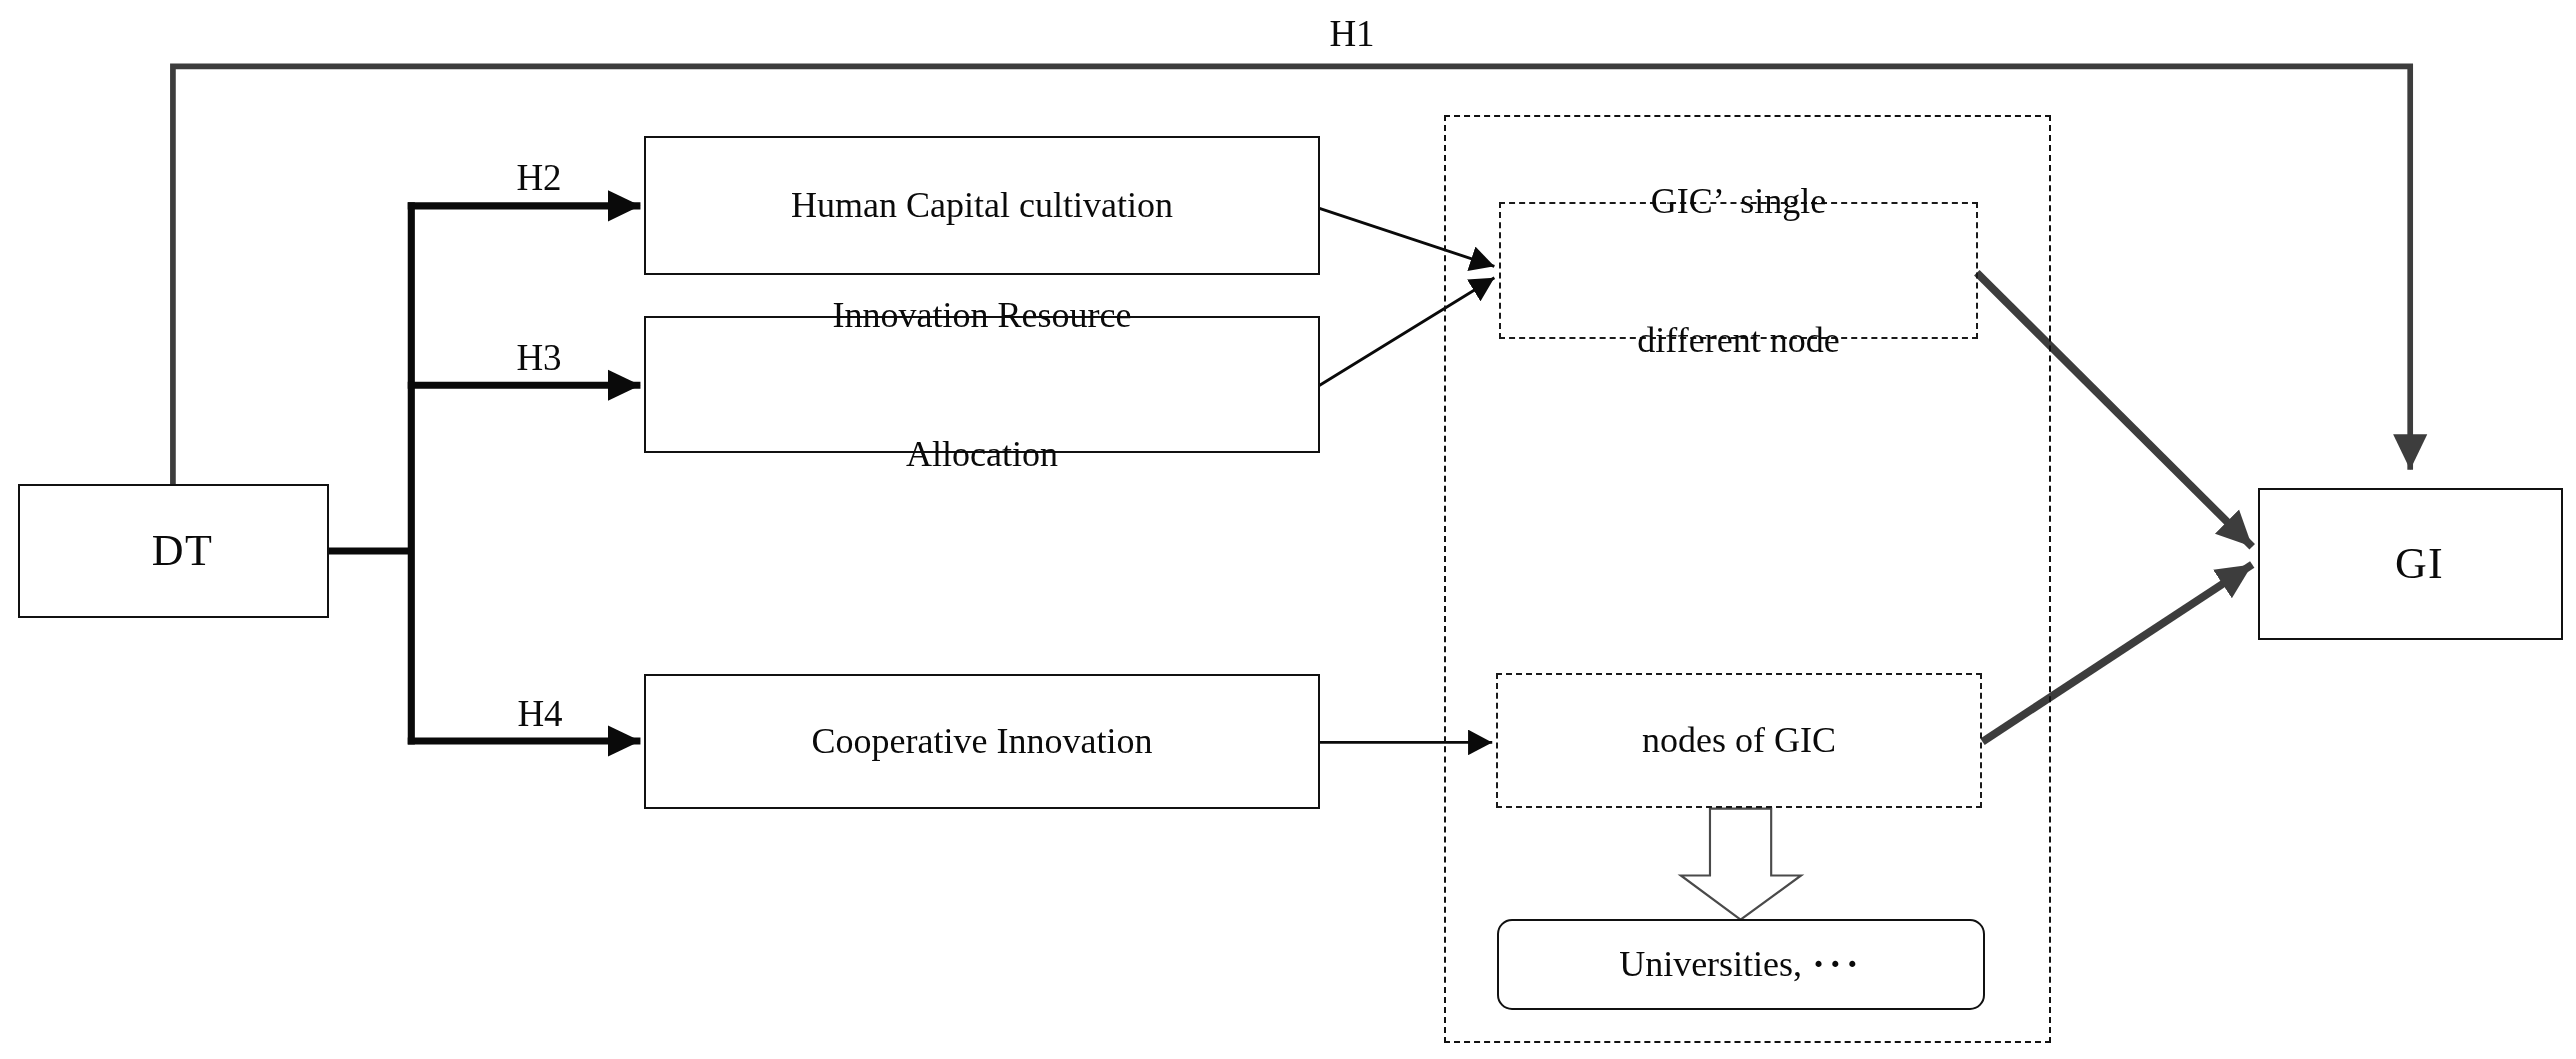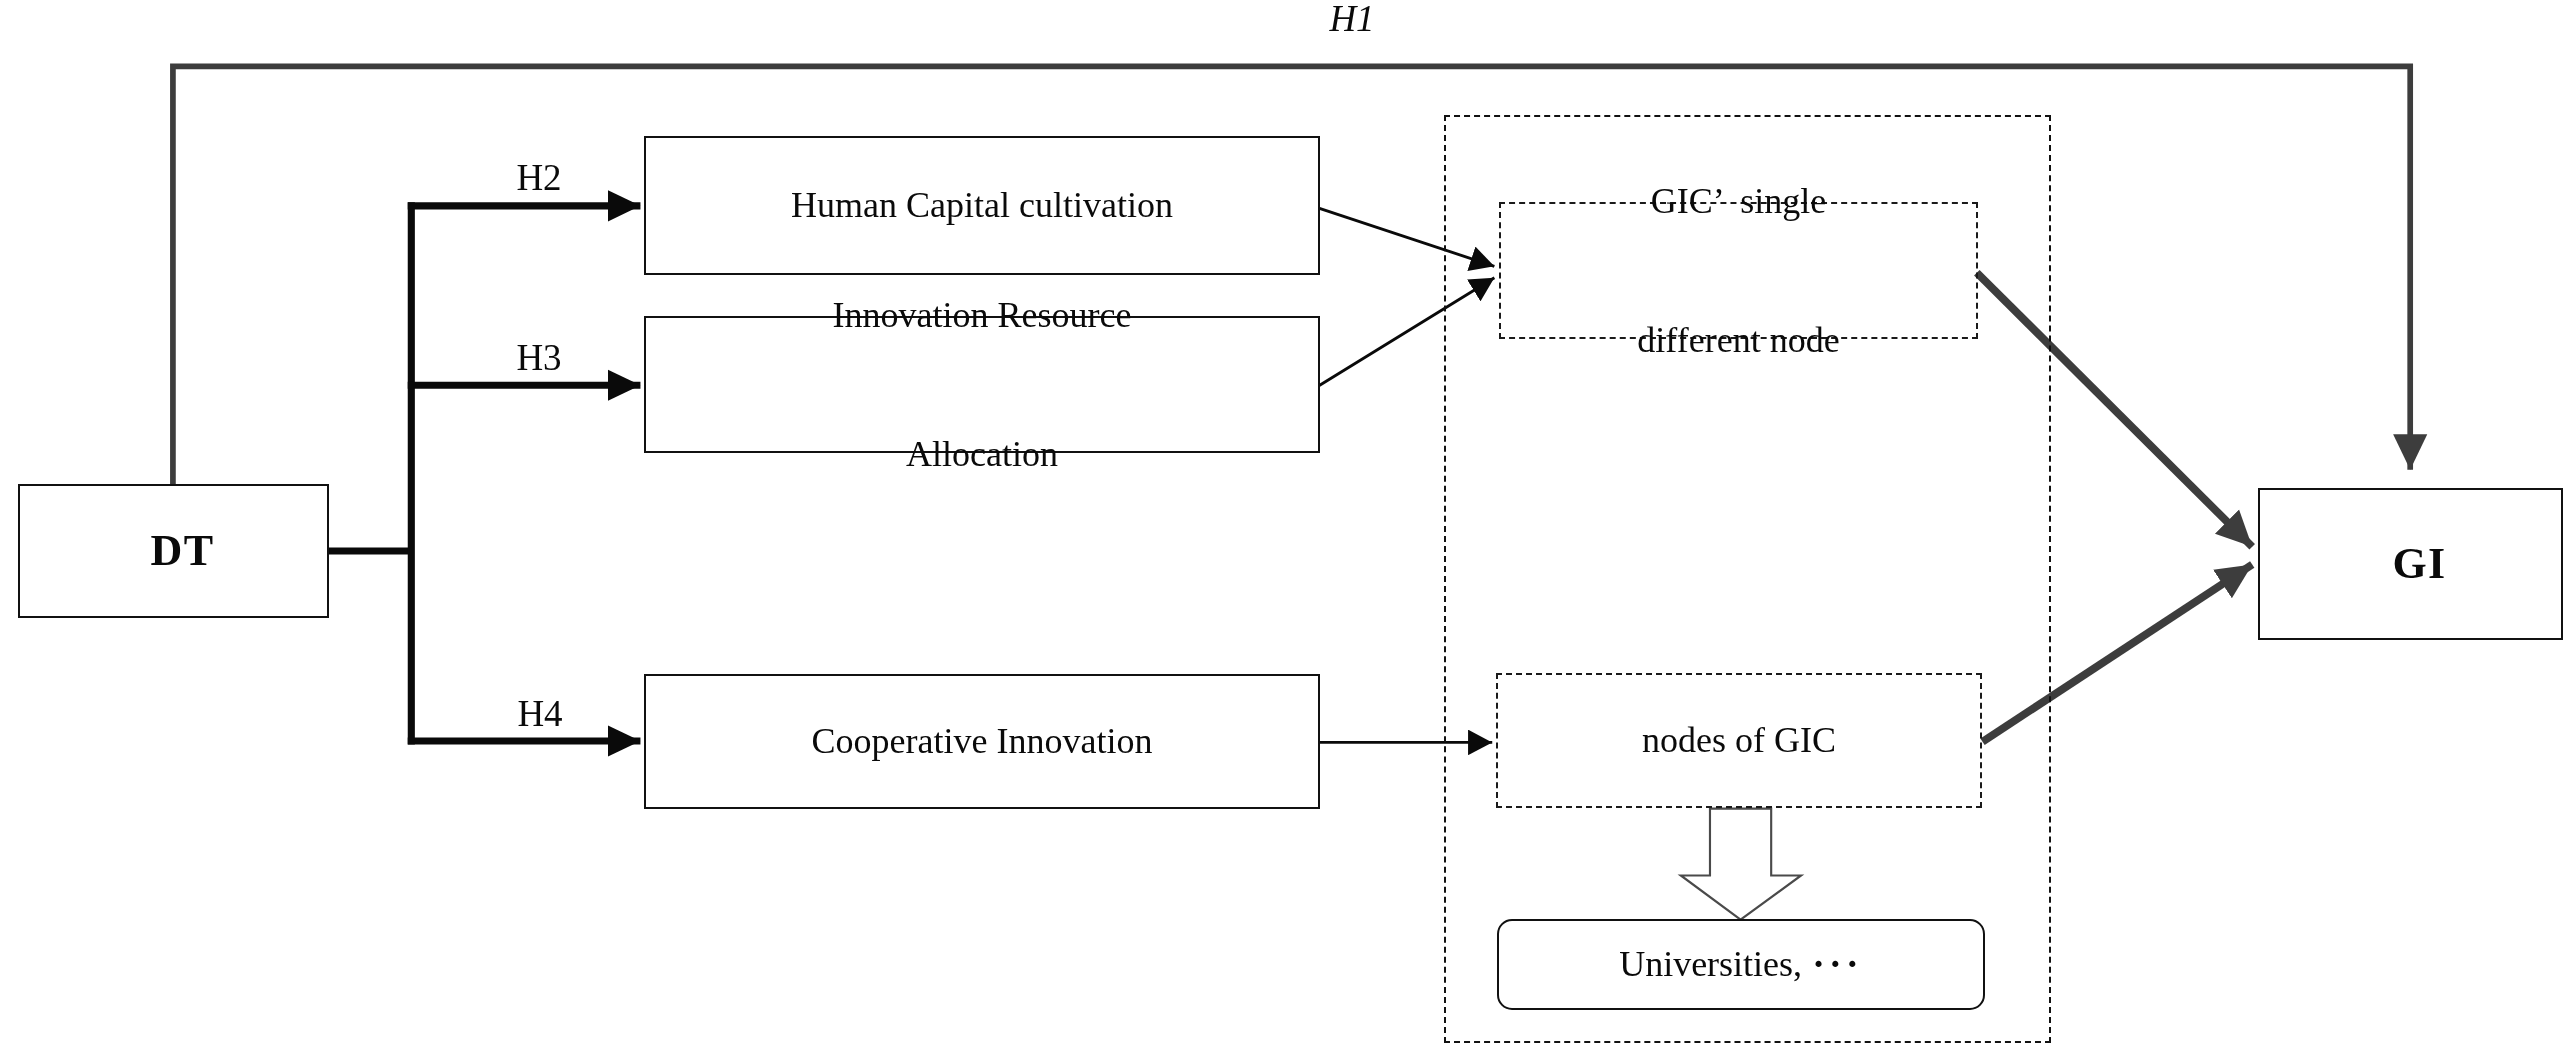--- a/index.html
+++ b/index.html
@@ -18,21 +18,21 @@
     text-align:center;
     background:#ffffff;
     font-size:36px;
     line-height:1.28;
     white-space:pre-wrap;
     box-sizing:border-box;
   }
   .solid{border:2.8px solid #111111;}
   .dashed-outer{border:2.8px dashed #111111;background:transparent;}
   .dashed-box{border:2.1px dashed #1a1a1a;background:transparent;}
-  .endpoint{font-weight:bold;font-size:44px;letter-spacing:1.4px;padding-left:18px;}
+  .endpoint{font-weight:normal;font-size:44px;letter-spacing:1.4px;padding-left:18px;}
   .hyp{
     position:absolute;
     transform:translateX(-50%);
     font-size:37px;
     line-height:1;
     white-space:nowrap;
   }
   .ellipsis-dots{font-weight:900;font-size:1.05em;letter-spacing:4.3px;margin-left:10px;}
   .label-lines{display:block;}
 </style>
@@ -113,19 +113,19 @@
 
   <div class="node solid" style="left:1497px;top:919px;width:488px;height:91px;border-radius:15px;">
     <span>Universities,</span>
     <span class="ellipsis-dots">···</span>
   </div>
 
   <div class="node solid endpoint" style="left:2258px;top:488px;width:305px;height:152px;text-align:right;">
     <span>GI</span>
   </div>
 
-  <div class="hyp" style="left:1352px;top:0;font-style:italic;">H1</div>
+  <div class="hyp" style="left:1352px;top:15px;">H1</div>
   <div class="hyp" style="left:539px;top:159px;">H2</div>
   <div class="hyp" style="left:539px;top:339px;">H3</div>
   <div class="hyp" style="left:540px;top:695px;">H4</div>
 
 </div>
 
 
 </body></html>

